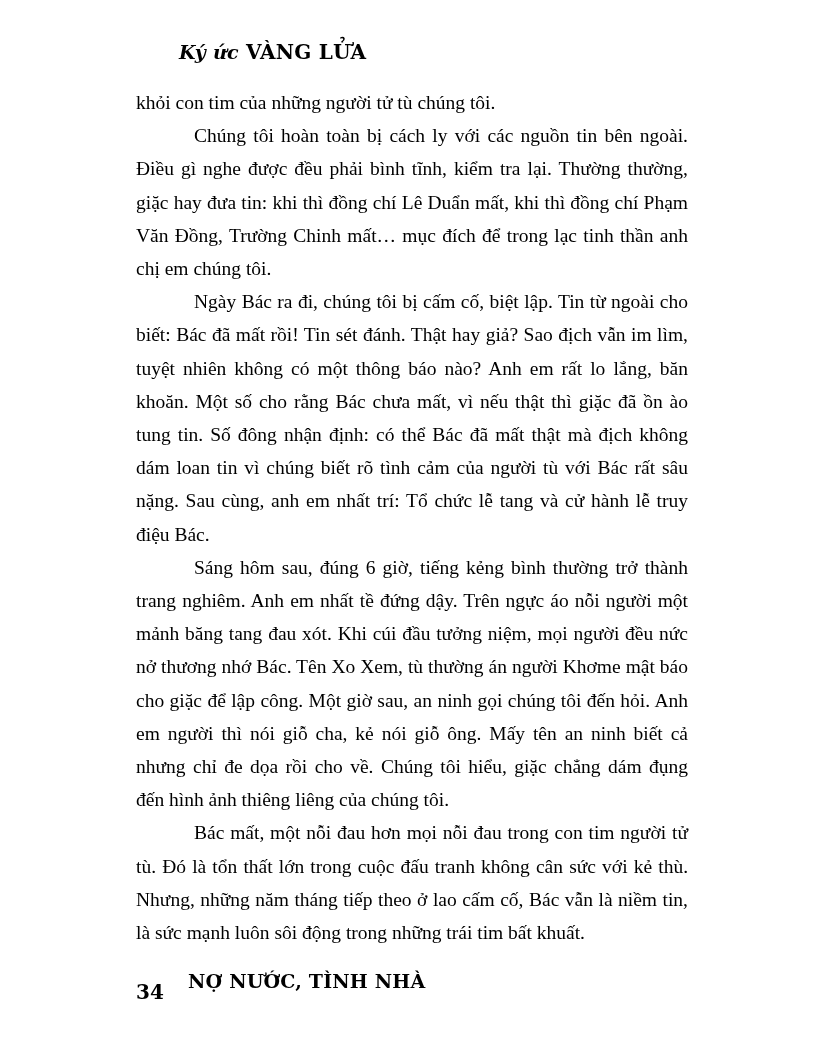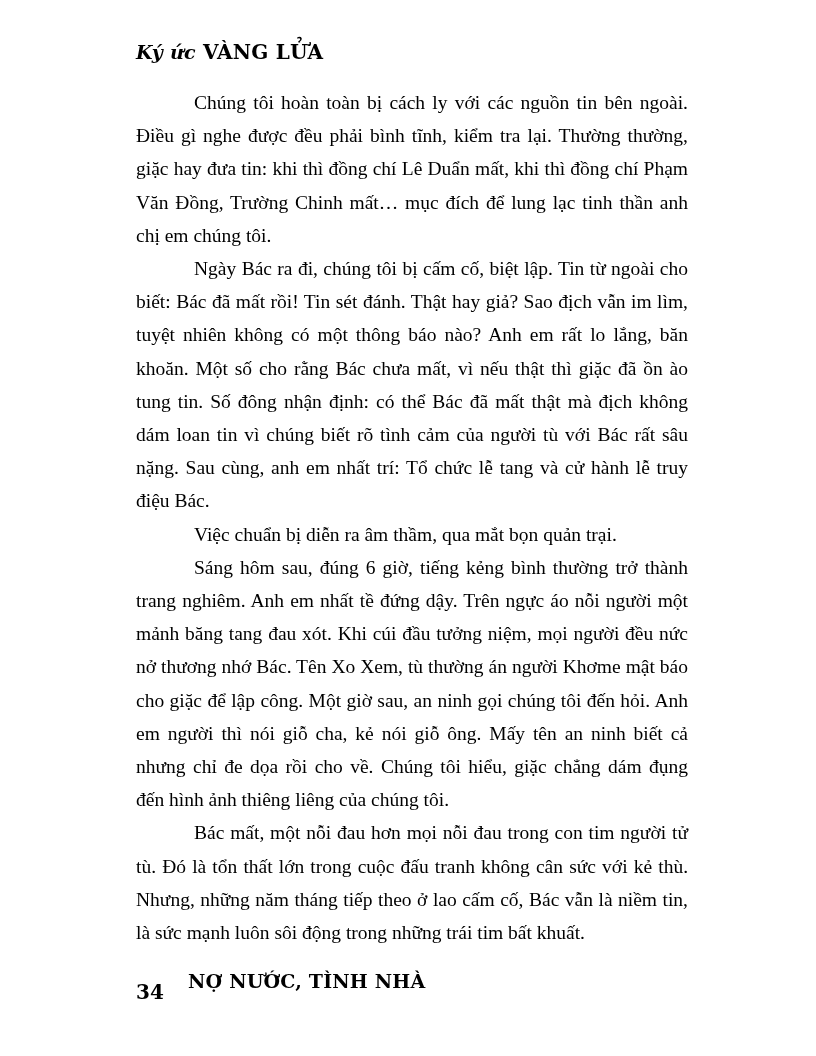--- a/index.html
+++ b/index.html
@@ -28,20 +28,21 @@
     top: 40px;
     width: 560px;
     height: 34px;
   }
   .header-title {
     font-family: "DejaVu Serif", serif;
     font-size: 20px;
     font-weight: bold;
     letter-spacing: 0.2px;
     white-space: nowrap;
+    margin-left: 43px;
   }
   .header-title .ital {
     font-style: italic;
     font-size: 19px;
   }
   .content {
     position: absolute;
     left: 136px;
     top: 86px;
     width: 552px;
@@ -78,23 +79,23 @@
 </head>
 <body>
 
 <div class="page">
 
   <div class="header">
     <div class="header-title"><span class="ital">Ký ức</span> <span>VÀNG LỬA</span></div>
   </div>
 
   <div class="content">
-    <p class="para indent">Chúng tôi hoàn toàn bị cách ly với các nguồn tin bên ngoài. Điều gì nghe được đều phải bình tĩnh, kiểm tra lại. Thường thường, giặc hay đưa tin: khi thì đồng chí Lê Duẩn mất, khi thì đồng chí Phạm Văn Đồng, Trường Chinh mất… mục đích để lung lạc tinh thần anh chị em chúng tôi.</p>
+    <p class="para">khỏi con tim của những người tử tù chúng tôi.</p>
+    <p class="para indent">Chúng tôi hoàn toàn bị cách ly với các nguồn tin bên ngoài. Điều gì nghe được đều phải bình tĩnh, kiểm tra lại. Thường thường, giặc hay đưa tin: khi thì đồng chí Lê Duẩn mất, khi thì đồng chí Phạm Văn Đồng, Trường Chinh mất… mục đích để trong lạc tinh thần anh chị em chúng tôi.</p>
     <p class="para indent">Ngày Bác ra đi, chúng tôi bị cấm cố, biệt lập. Tin từ ngoài cho biết: Bác đã mất rồi! Tin sét đánh. Thật hay giả? Sao địch vẫn im lìm, tuyệt nhiên không có một thông báo nào? Anh em rất lo lắng, băn khoăn. Một số cho rằng Bác chưa mất, vì nếu thật thì giặc đã ồn ào tung tin. Số đông nhận định: có thể Bác đã mất thật mà địch không dám loan tin vì chúng biết rõ tình cảm của người tù với Bác rất sâu nặng. Sau cùng, anh em nhất trí: Tổ chức lễ tang và cử hành lễ truy điệu Bác.</p>
-    <p class="para indent">Việc chuẩn bị diễn ra âm thầm, qua mắt bọn quản trại.</p>
     <p class="para indent">Sáng hôm sau, đúng 6 giờ, tiếng kẻng bình thường trở thành trang nghiêm. Anh em nhất tề đứng dậy. Trên ngực áo nỗi người một mảnh băng tang đau xót. Khi cúi đầu tưởng niệm, mọi người đều nức nở thương nhớ Bác. Tên Xo Xem, tù thường án người Khơme mật báo cho giặc để lập công. Một giờ sau, an ninh gọi chúng tôi đến hỏi. Anh em người thì nói giỗ cha, kẻ nói giỗ ông. Mấy tên an ninh biết cả nhưng chỉ đe dọa rồi cho về. Chúng tôi hiểu, giặc chẳng dám đụng đến hình ảnh thiêng liêng của chúng tôi.</p>
     <p class="para indent">Bác mất, một nỗi đau hơn mọi nỗi đau trong con tim người tử tù. Đó là tổn thất lớn trong cuộc đấu tranh không cân sức với kẻ thù. Nhưng, những năm tháng tiếp theo ở lao cấm cố, Bác vẫn là niềm tin, là sức mạnh luôn sôi động trong những trái tim bất khuất.</p>
     <h2 class="section-heading">NỢ NƯỚC, TÌNH NHÀ</h2>
 
   </div>
 
   <div class="folio">34</div>
 
 </div>
 

